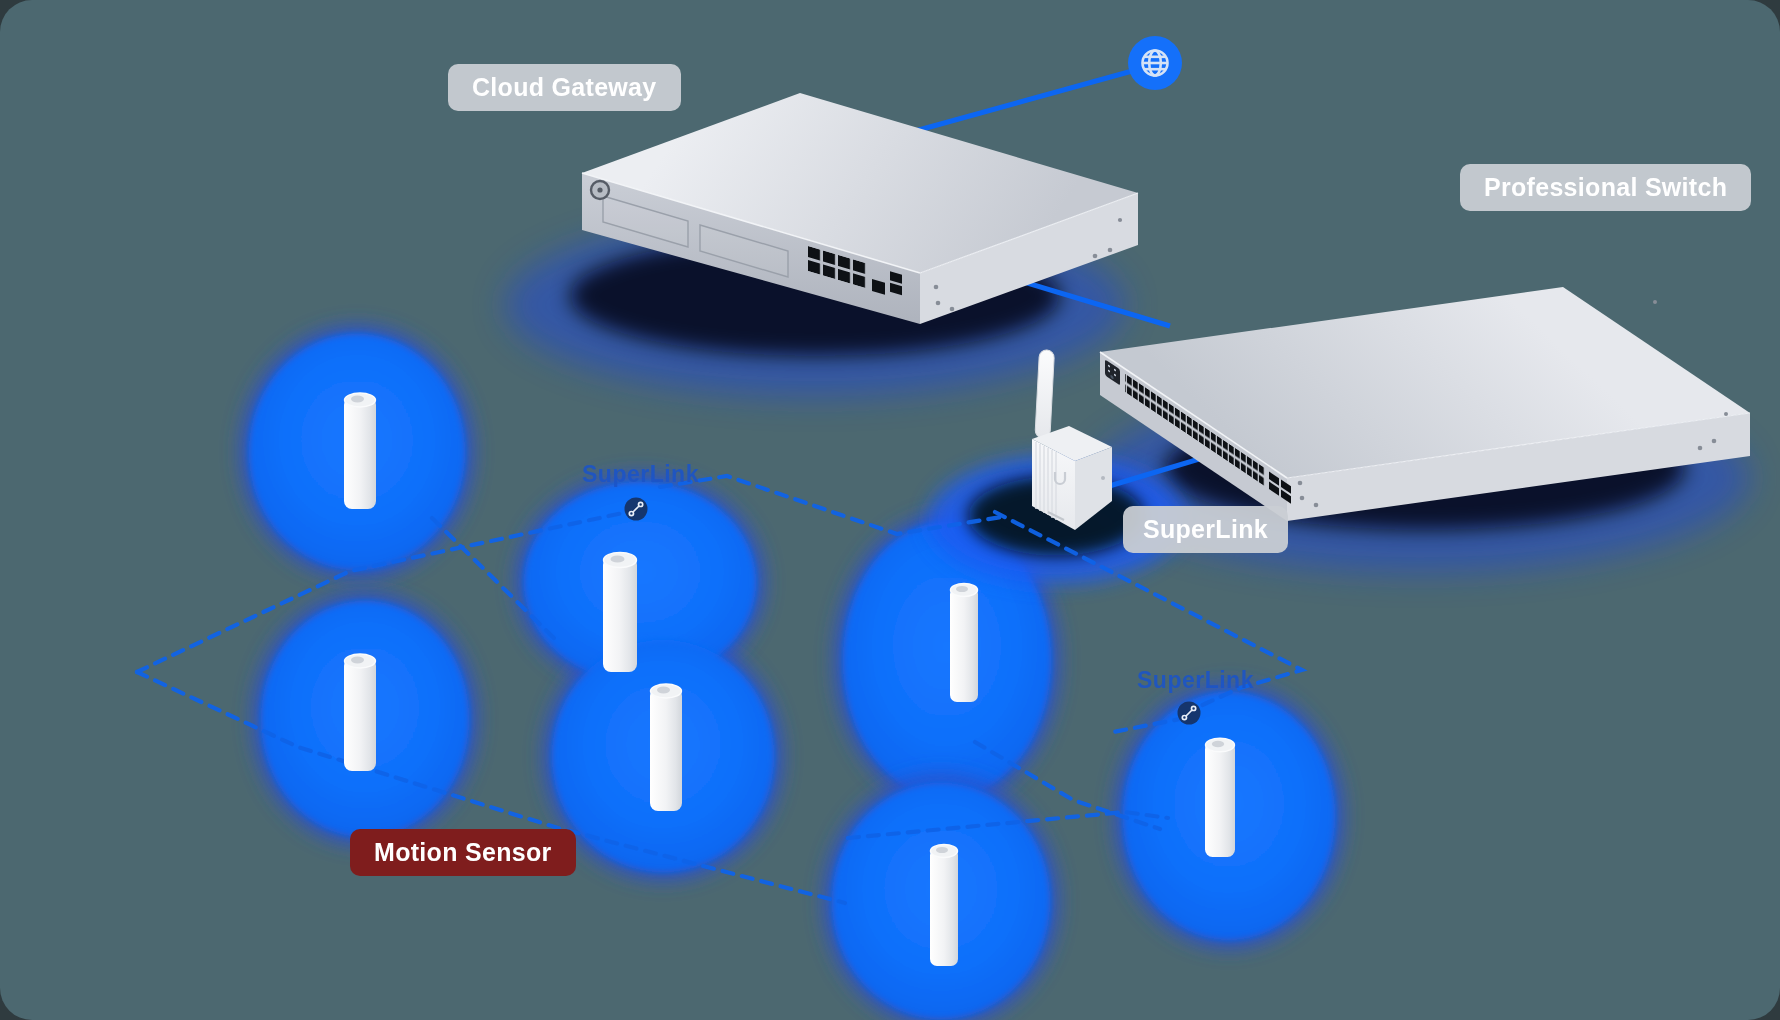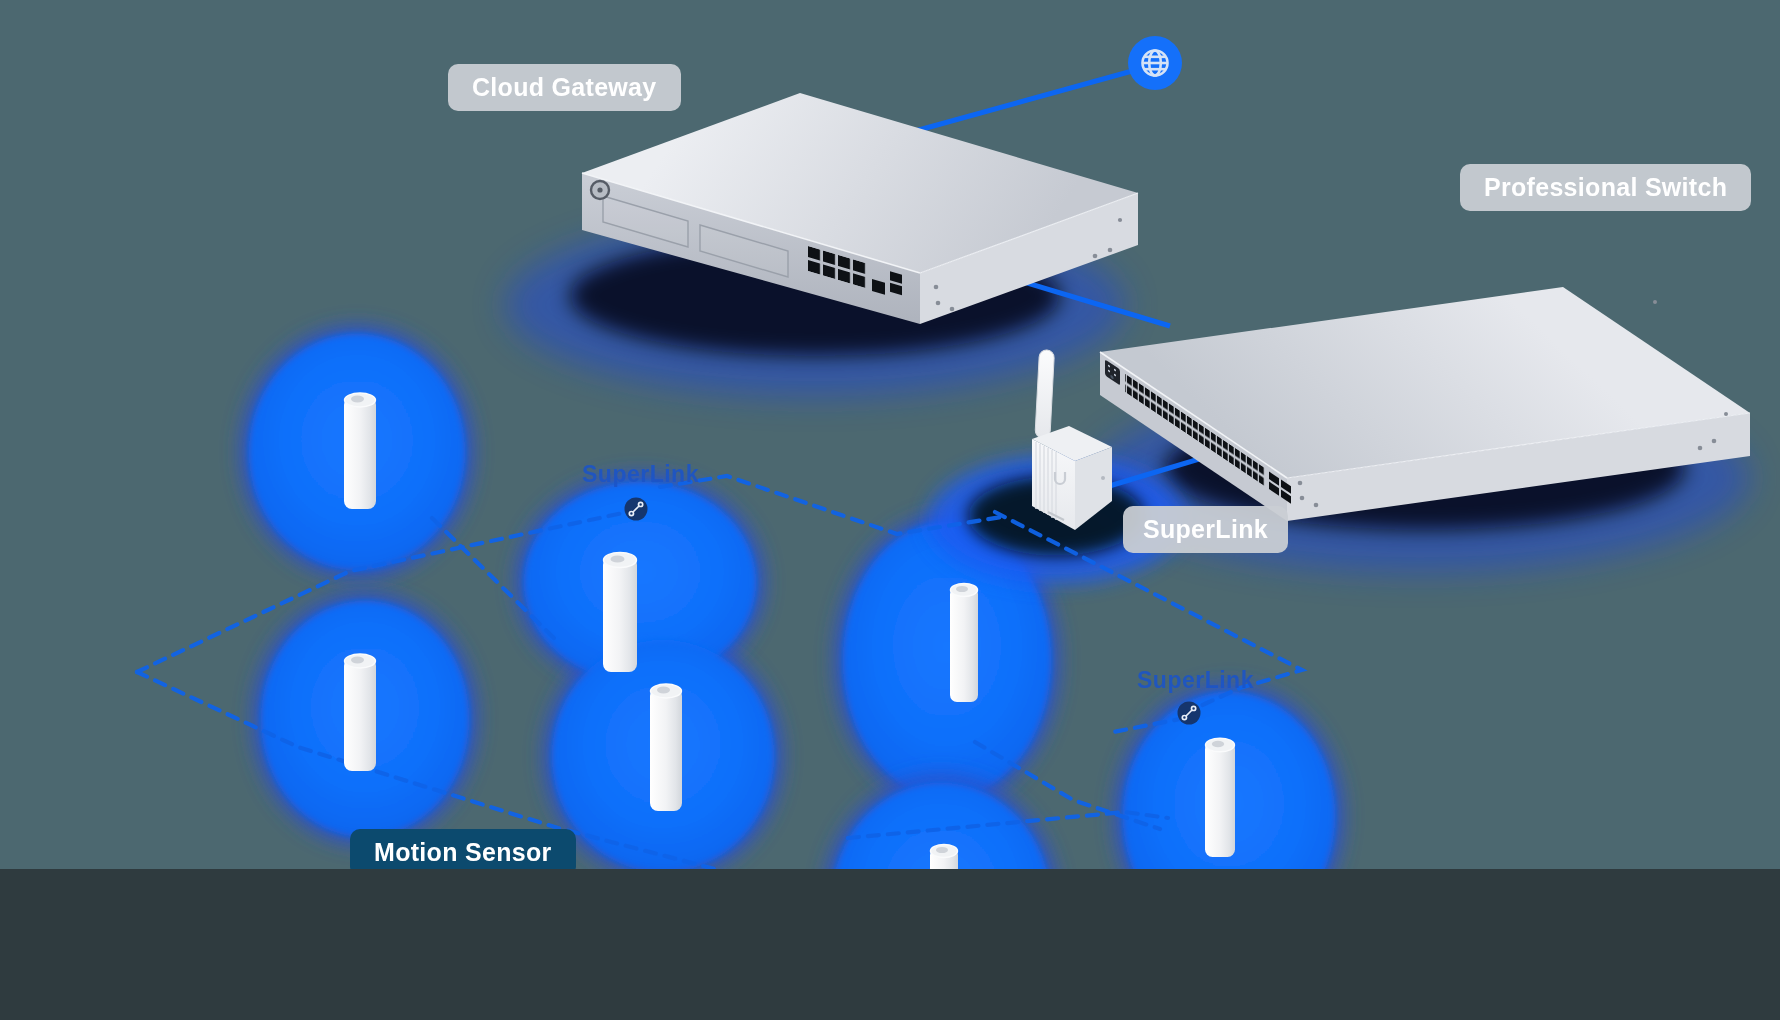--- a/index.html
+++ b/index.html
@@ -1,29 +1,30 @@
 <!DOCTYPE html>
 <html><head>
 <meta charset="utf-8">
 <style>
   html,body{margin:0;padding:0;background:#2f3b3f;}
   .stage{
-    position:relative;width:1780px;height:869px;overflow:hidden;
+    position:relative;width:1780px;height:1020px;overflow:hidden;
     background:#4C6870;
     font-family:"Liberation Sans",sans-serif;
+    border-radius:32px;
   }
   .scene{position:absolute;left:0;top:0;}
   .badge{
     position:absolute;display:inline-block;
     font:700 25px/1 "Liberation Sans",sans-serif;
     color:#ffffff;background:rgba(202,206,211,0.94);
     padding:11px 24px;border-radius:10px;letter-spacing:.3px;
     white-space:nowrap;
   }
-  .badge.blue{background:#0c4a6e;}
+  .badge.blue{background:#7f1d1d;}
   .badge.sl{padding:11px 20px;}
   .wlabel{
     position:absolute;font:700 23px/1 "Liberation Sans",sans-serif;
     color:#1B54C8;opacity:.88;letter-spacing:.5px;white-space:nowrap;
   }
   #lbl-cg{left:448px;top:64px;}
   #lbl-ps{left:1460px;top:164px;padding-left:24px;}
   #lbl-sl{left:1123px;top:506px;}
   #lbl-ms{left:350px;top:829px;}
   #wl1{left:582px;top:463px;}

